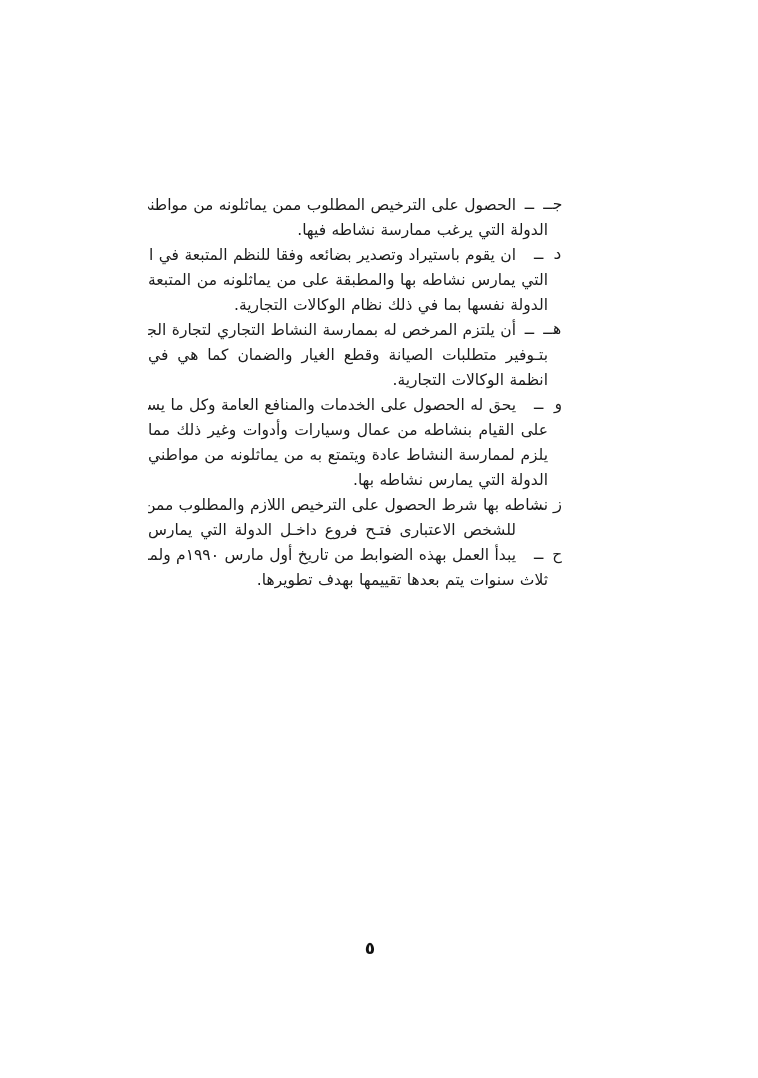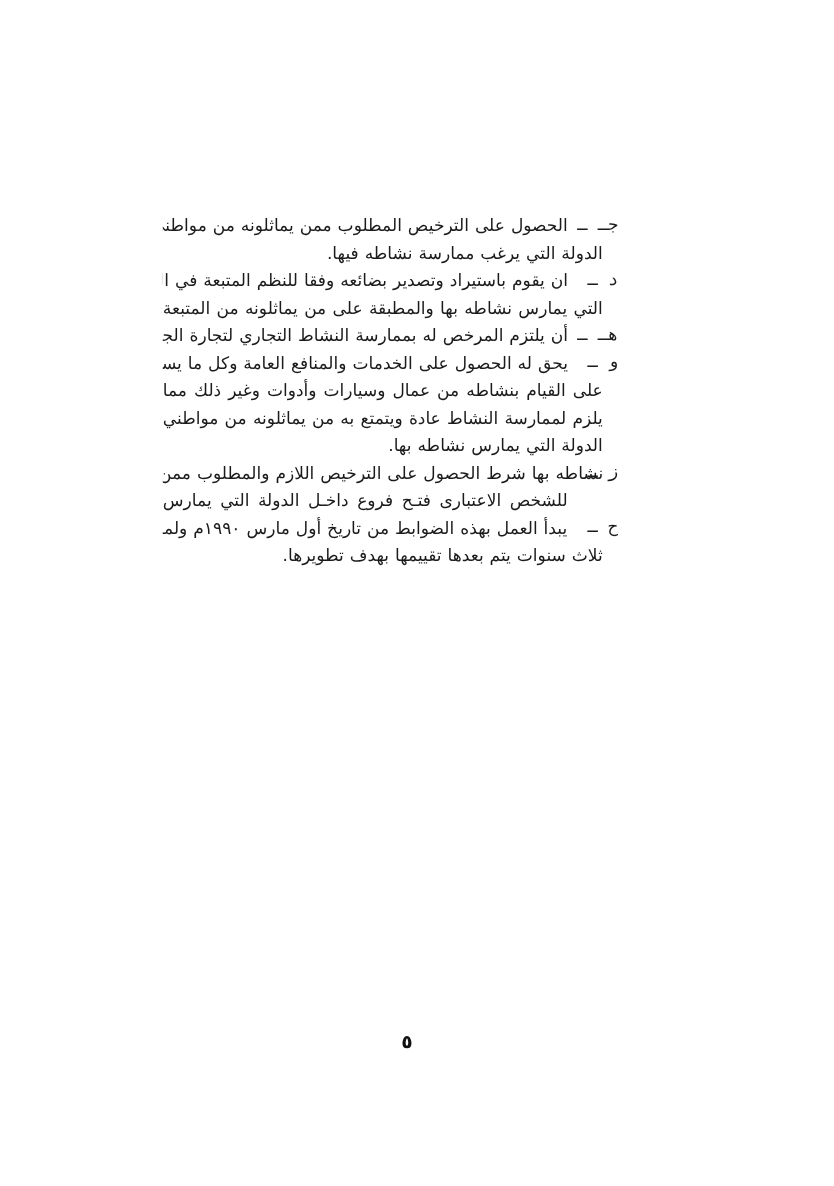--- a/index.html
+++ b/index.html
@@ -73,27 +73,30 @@
         <div class="text-line first">الحصول على الترخيص المطلوب ممن يماثلونه من مواطني</div>
         <div class="text-line last">الدولة التي يرغب ممارسة نشاطه فيها.</div>
       </div>
     </div>
 
     <div class="list-item">
       <span class="item-marker">د ـ</span>
       <div class="item-lines">
         <div class="text-line first">ان يقوم باستيراد وتصدير بضائعه وفقا للنظم المتبعة في الدولة</div>
         <div class="text-line">التي يمارس نشاطه بها والمطبقة على من يماثلونه من المتبعة</div>
+        <div class="text-line last">الدولة نفسها بما في ذلك نظام الوكالات التجارية.</div>
       </div>
     </div>
 
     <div class="list-item">
       <span class="item-marker">هـ ـ</span>
       <div class="item-lines">
         <div class="text-line first">أن يلتزم المرخص له بممارسة النشاط التجاري لتجارة الجملة</div>
+        <div class="text-line">بتـوفير متطلبات الصيانة وقطع الغيار والضمان كما هي في</div>
+        <div class="text-line last">انظمة الوكالات التجارية.</div>
       </div>
     </div>
 
     <div class="list-item">
       <span class="item-marker">و ـ</span>
       <div class="item-lines">
         <div class="text-line first">يحق له الحصول على الخدمات والمنافع العامة وكل ما يساعده</div>
         <div class="text-line">على القيام بنشاطه من عمال وسيارات وأدوات وغير ذلك مما</div>
         <div class="text-line">يلزم لممارسة النشاط عادة ويتمتع به من يماثلونه من مواطني</div>
         <div class="text-line last">الدولة التي يمارس نشاطه بها.</div>

